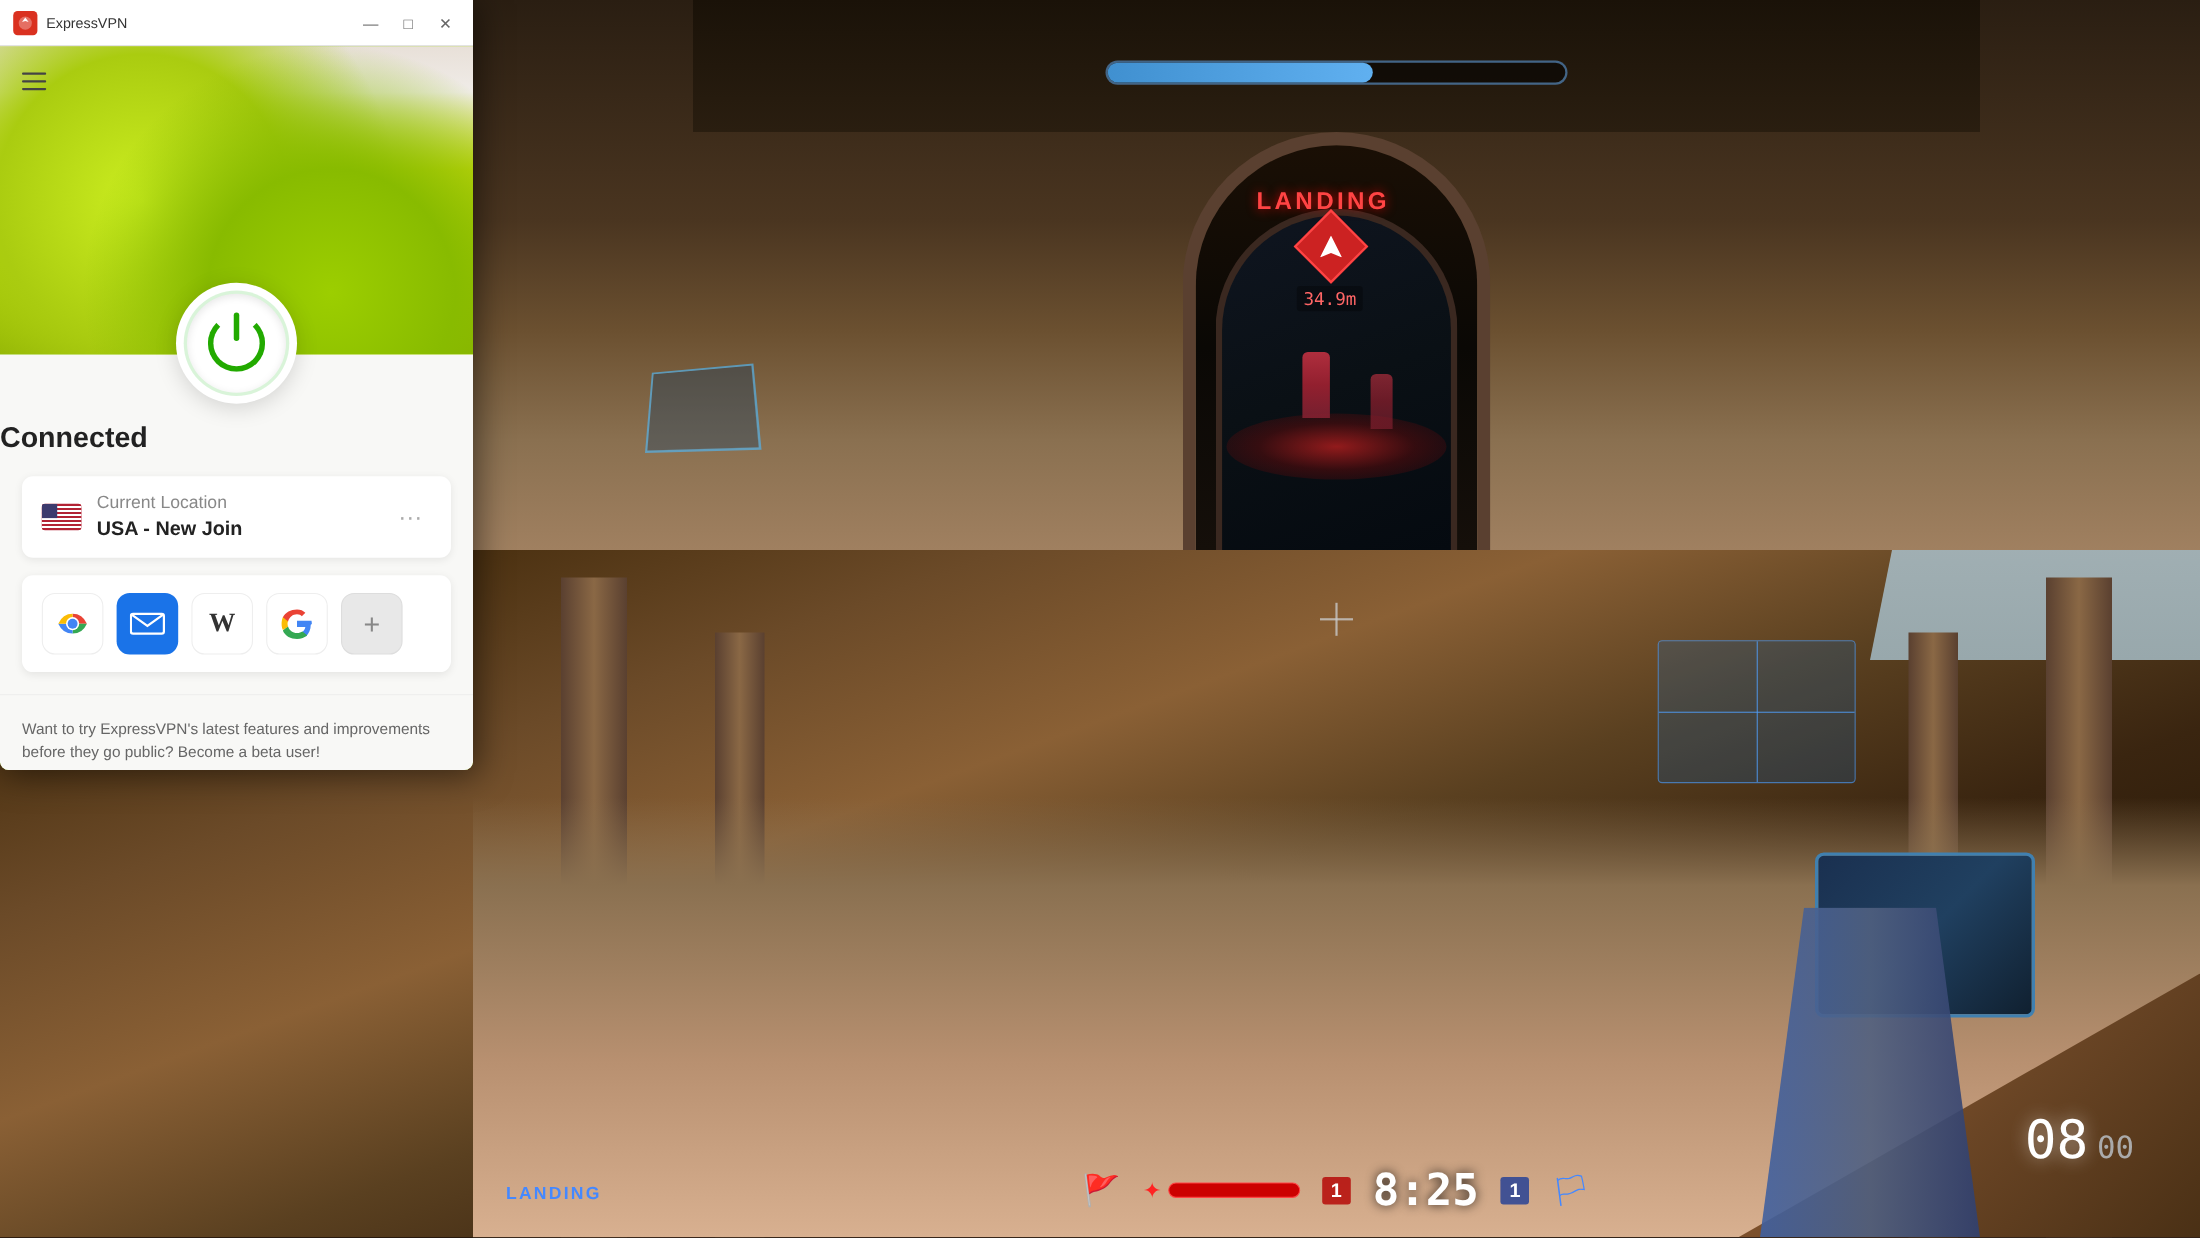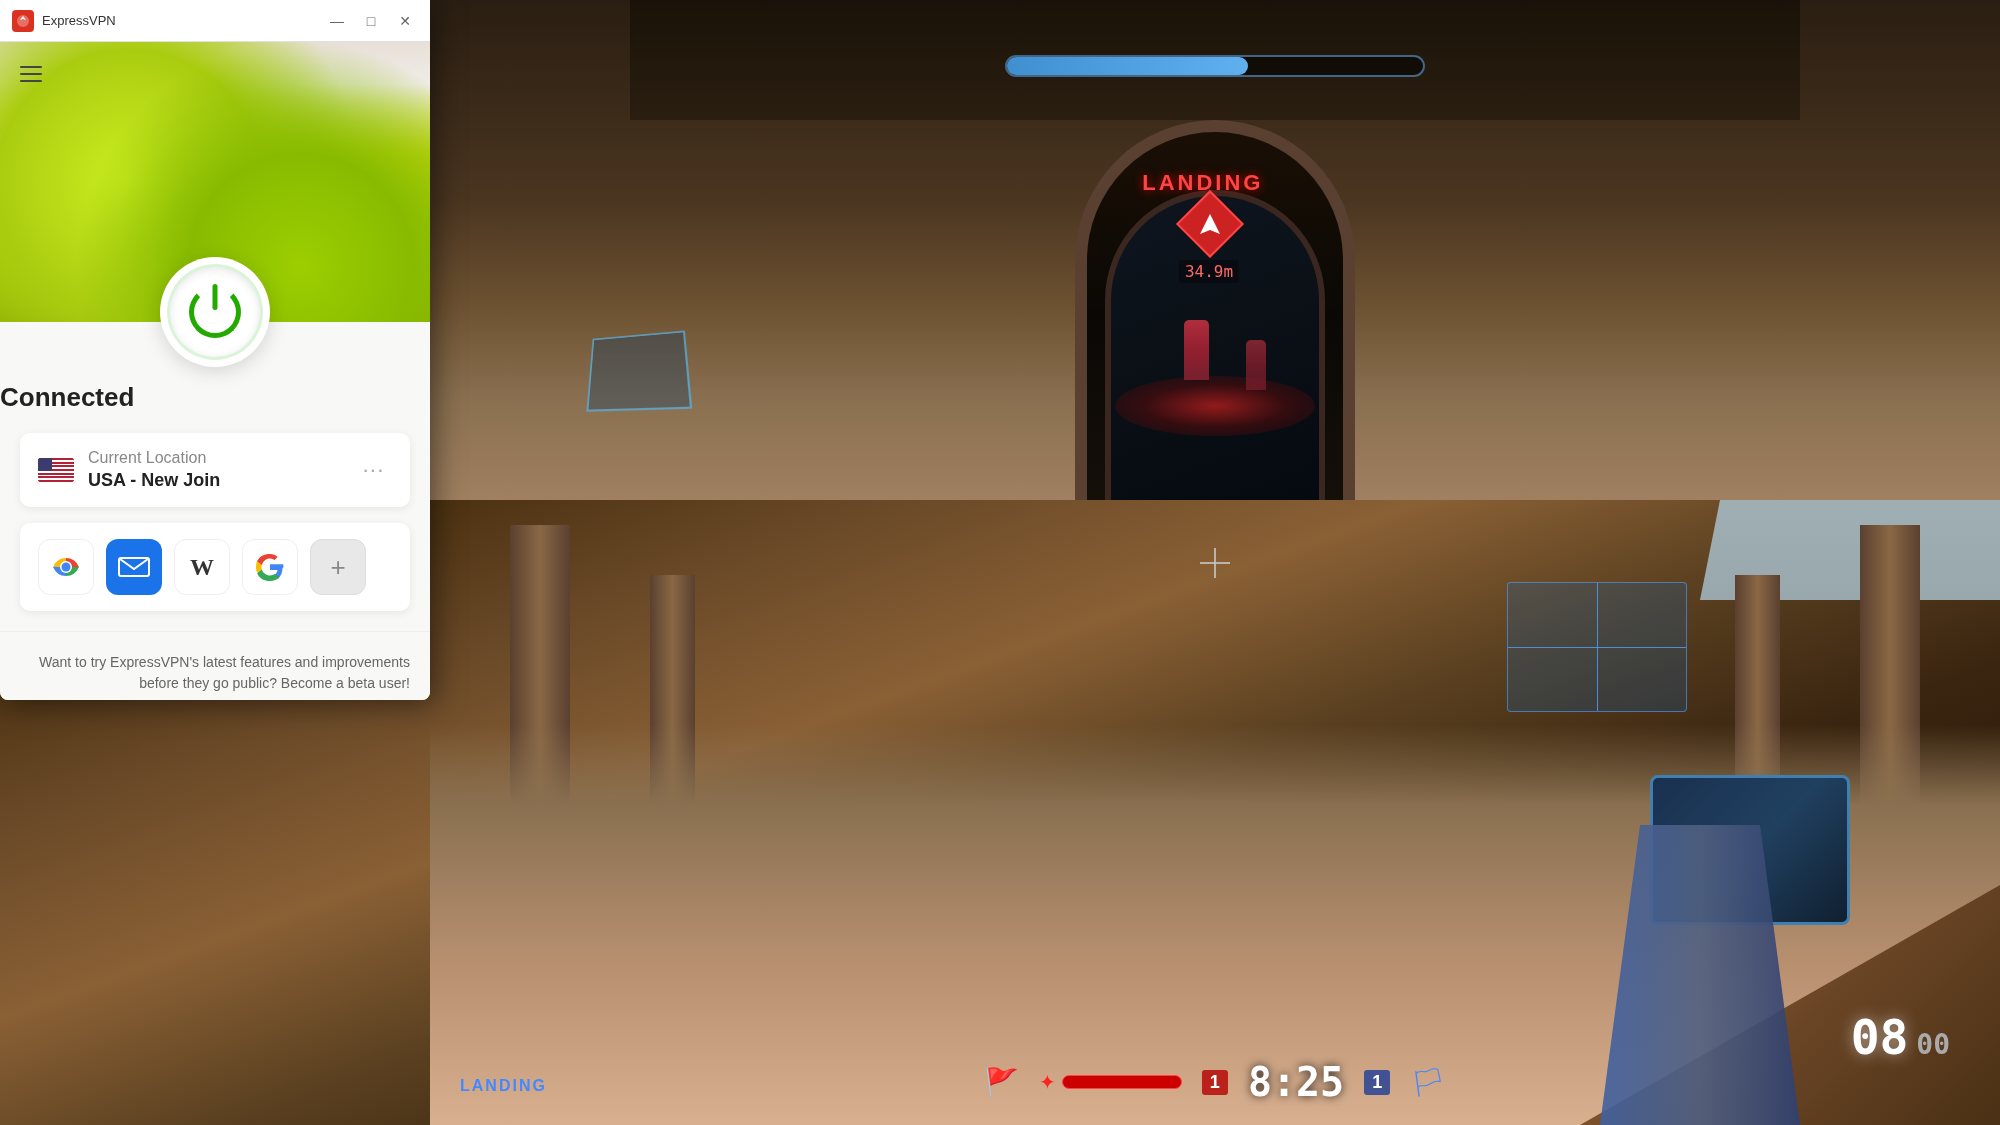--- a/index.html
+++ b/index.html
@@ -404,24 +404,24 @@
       font-weight: bold;
       background: rgba(30, 60, 150, 0.8);
       padding: 2px 8px;
       border-radius: 3px;
     }
 
     
     .ammo-counter {
       position: absolute;
       bottom: 60px;
-      right: 50px;
+      right: 60px;
       color: white;
       font-family: monospace;
-      font-weight: bold;
+      font-weight: normal;
     }
 
     .ammo-main {
       font-size: 48px;
       text-shadow: 0 0 15px rgba(255,255,255,0.5);
     }
 
     .ammo-reserve {
       font-size: 28px;
       color: #aaaaaa;
@@ -750,21 +750,21 @@
     
     .chrome-svg {
       width: 36px;
       height: 36px;
     }
 
     
     .beta-section {
       margin-top: auto;
       padding: 20px;
-      text-align: right;
+      text-align: left;
       border-top: 1px solid #eee;
     }
 
     .beta-text {
       font-size: 14px;
       color: #666;
       line-height: 1.5;
       margin-bottom: 8px;
     }
 

